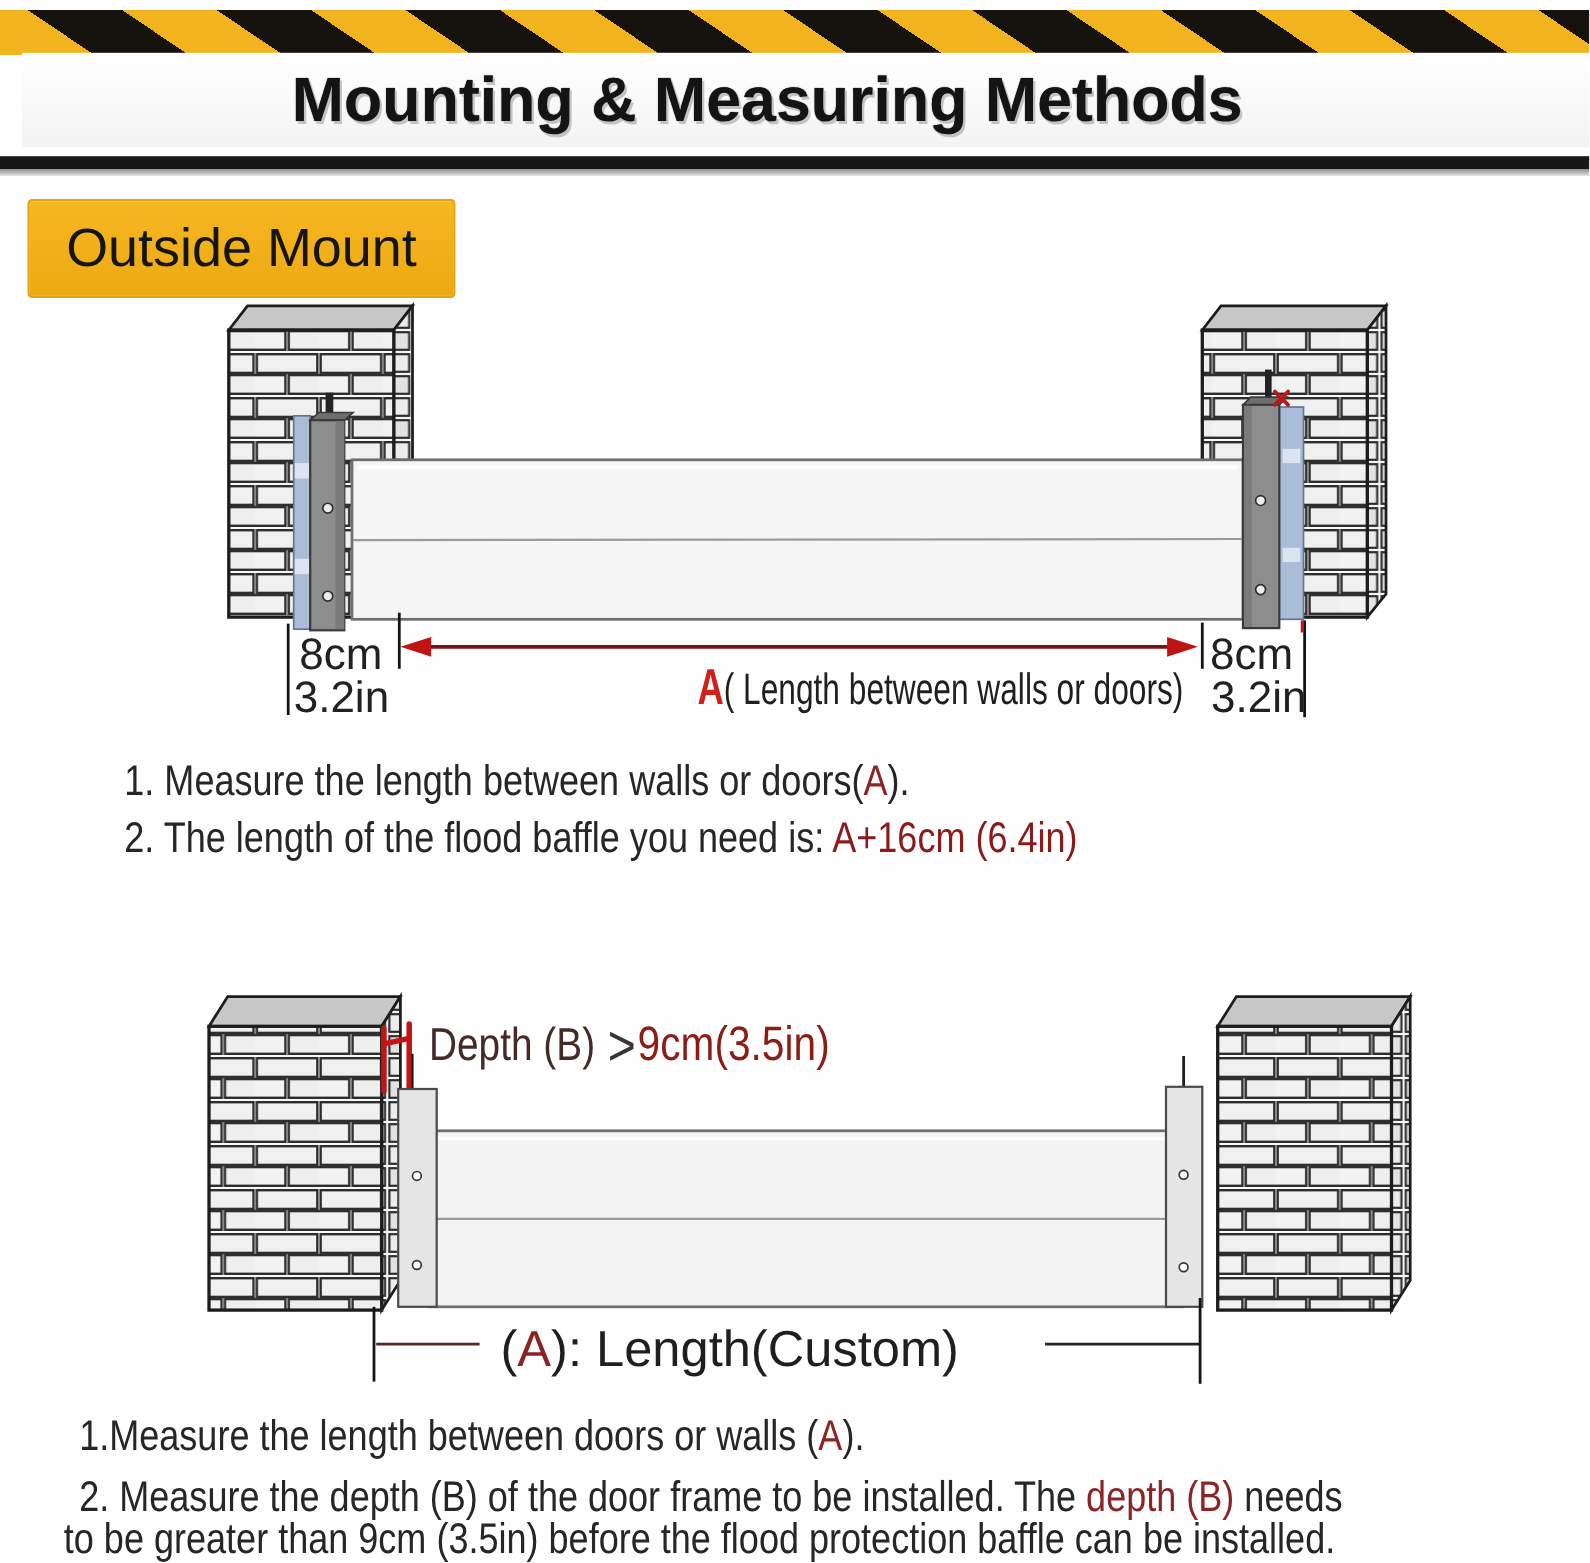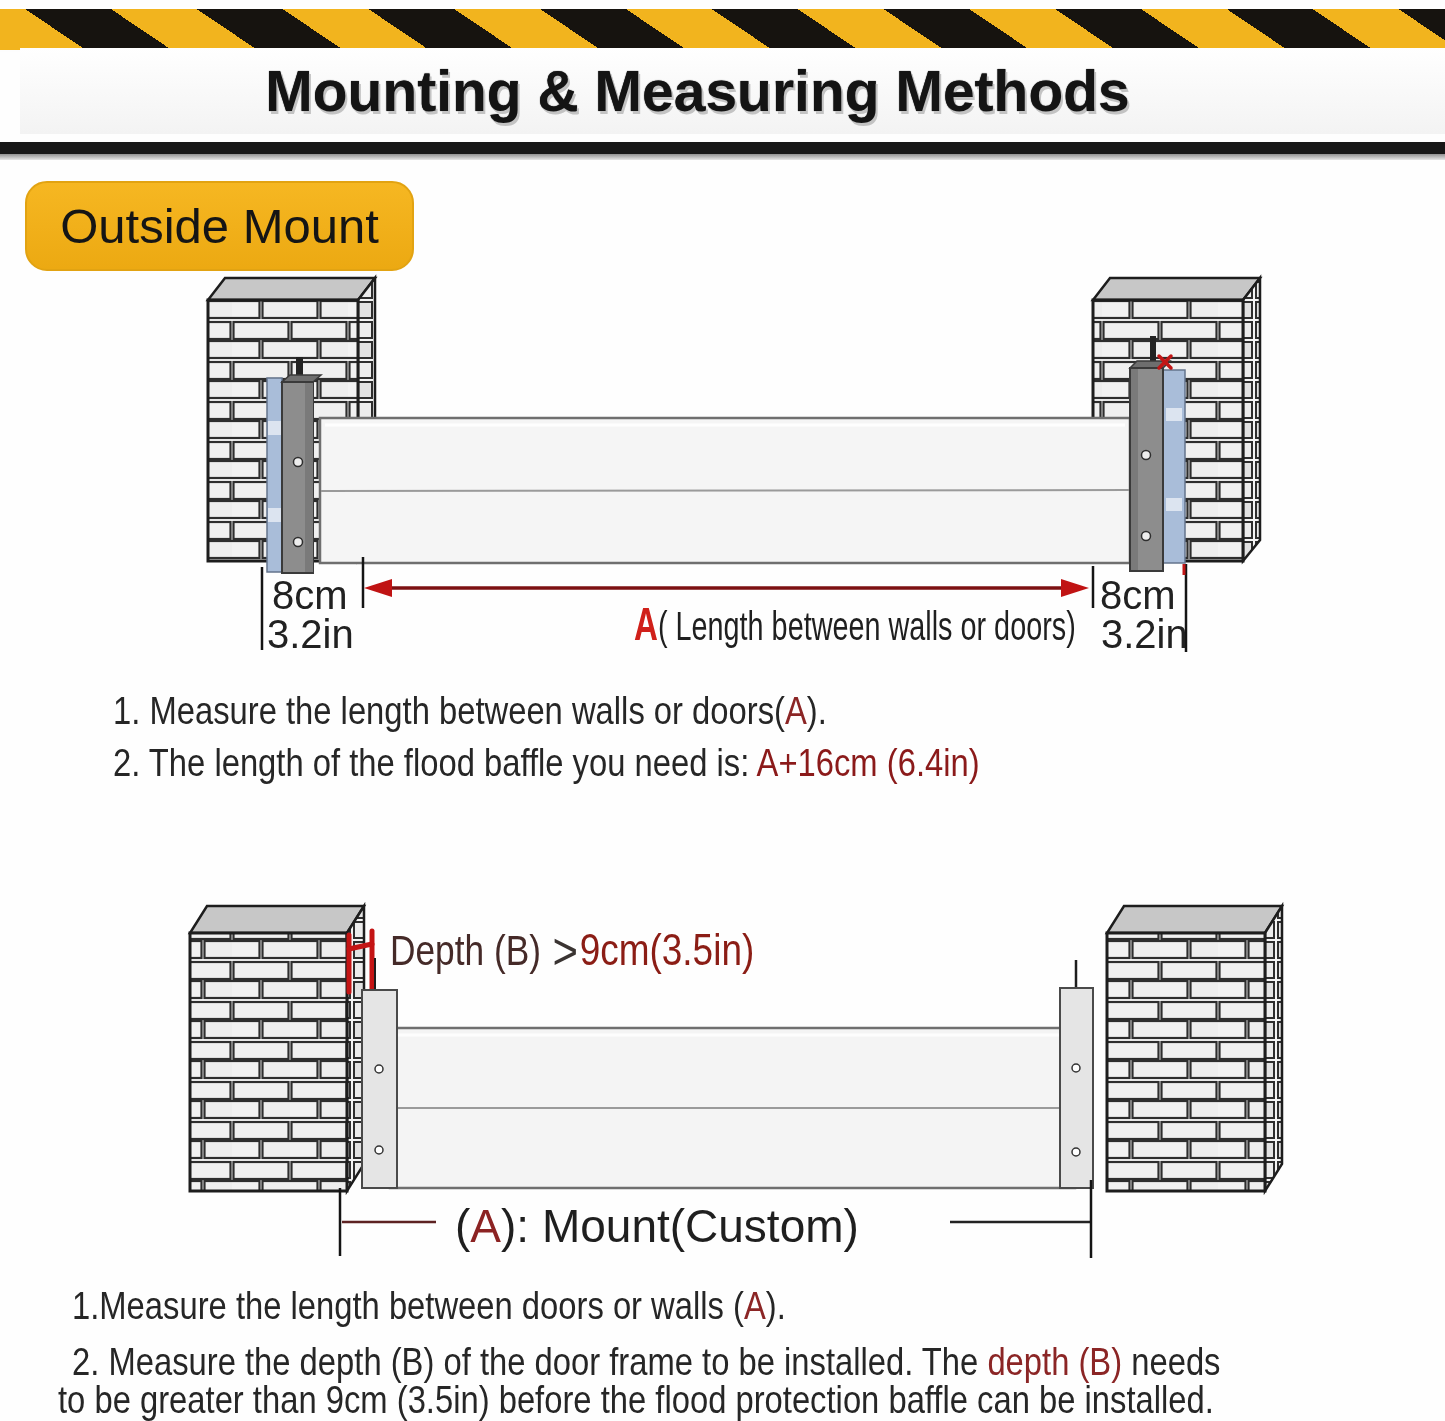--- a/index.html
+++ b/index.html
@@ -22,21 +22,21 @@
     margin:0;width:1355px;text-align:center;
     font-size:57px;font-weight:700;letter-spacing:0;color:#141414;
     text-shadow:2px 3px 0 #c3c3c3, 0 0 1px #000;
   }
   .black-bar{position:absolute;left:0;top:142px;width:100%;height:12px;background:#171717;}
   .gray-line{position:absolute;left:0;top:154px;width:100%;height:6px;background:linear-gradient(#909090,#e6e6e6);}
   
   .badge{
     position:absolute;left:25px;width:385px;height:86px;
     background:linear-gradient(#f6b722,#eca912);
-    border:2px solid #e2a312;border-radius:22px;
+    border:2px solid #e2a312;border-radius:4px;
     display:flex;align-items:center;justify-content:center;
     font-size:49px;color:#151515;
   }
   #badge-outside{top:181px;}
   #badge-inside{top:806px;}
   
   #art{position:absolute;left:0;top:0;width:1445px;height:1421px;}
   
   .lbl{position:absolute;white-space:nowrap;color:#212121;line-height:1.05;}
   .cond{transform:scaleX(.84);transform-origin:0 50%;}
@@ -197,21 +197,21 @@
 
   <div class="lbl dim" style="left:1100px;top:574px">8cm</div>
   <div class="lbl dim" style="left:1101px;top:613px">3.2in</div>
 
   <div class="lbl cond step" style="left:113px;top:691px"><span>1. Measure the length between walls or doors(</span><span class="marker">A</span><span>).</span></div>
 
   <div class="lbl cond step" style="left:113px;top:743px"><span>2. The length of the flood baffle you need is: </span><span class="red-formula">A+16cm (6.4in)</span></div>
 
   <div class="lbl cond" style="left:390px;top:924px"><span class="depth-name">Depth (B) </span><span class="depth-gt">&gt;</span><span class="depth-val">9cm(3.5in)</span></div>
 
-  <div class="lbl len-lbl" style="left:455px;top:1202px"><span>(</span><span class="len-marker">A</span><span>): Mount(Custom)</span></div>
+  <div class="lbl len-lbl" style="left:455px;top:1202px"><span>(</span><span class="len-marker">A</span><span>): Length(Custom)</span></div>
 
   <div class="lbl cond step" style="left:72px;top:1286px"><span>1.Measure the length between doors or walls (</span><span class="marker">A</span><span>).</span></div>
 
   <div class="lbl cond step" style="left:72px;top:1342px"><span>2. Measure the depth (B) of the door frame to be installed. The </span><span class="marker">depth (B)</span><span> needs</span></div>
 
   <div class="lbl cond step" style="left:58px;top:1380px">to be greater than 9cm (3.5in) before the flood protection baffle can be installed.</div>
 
 </div>
 
 </body></html>

